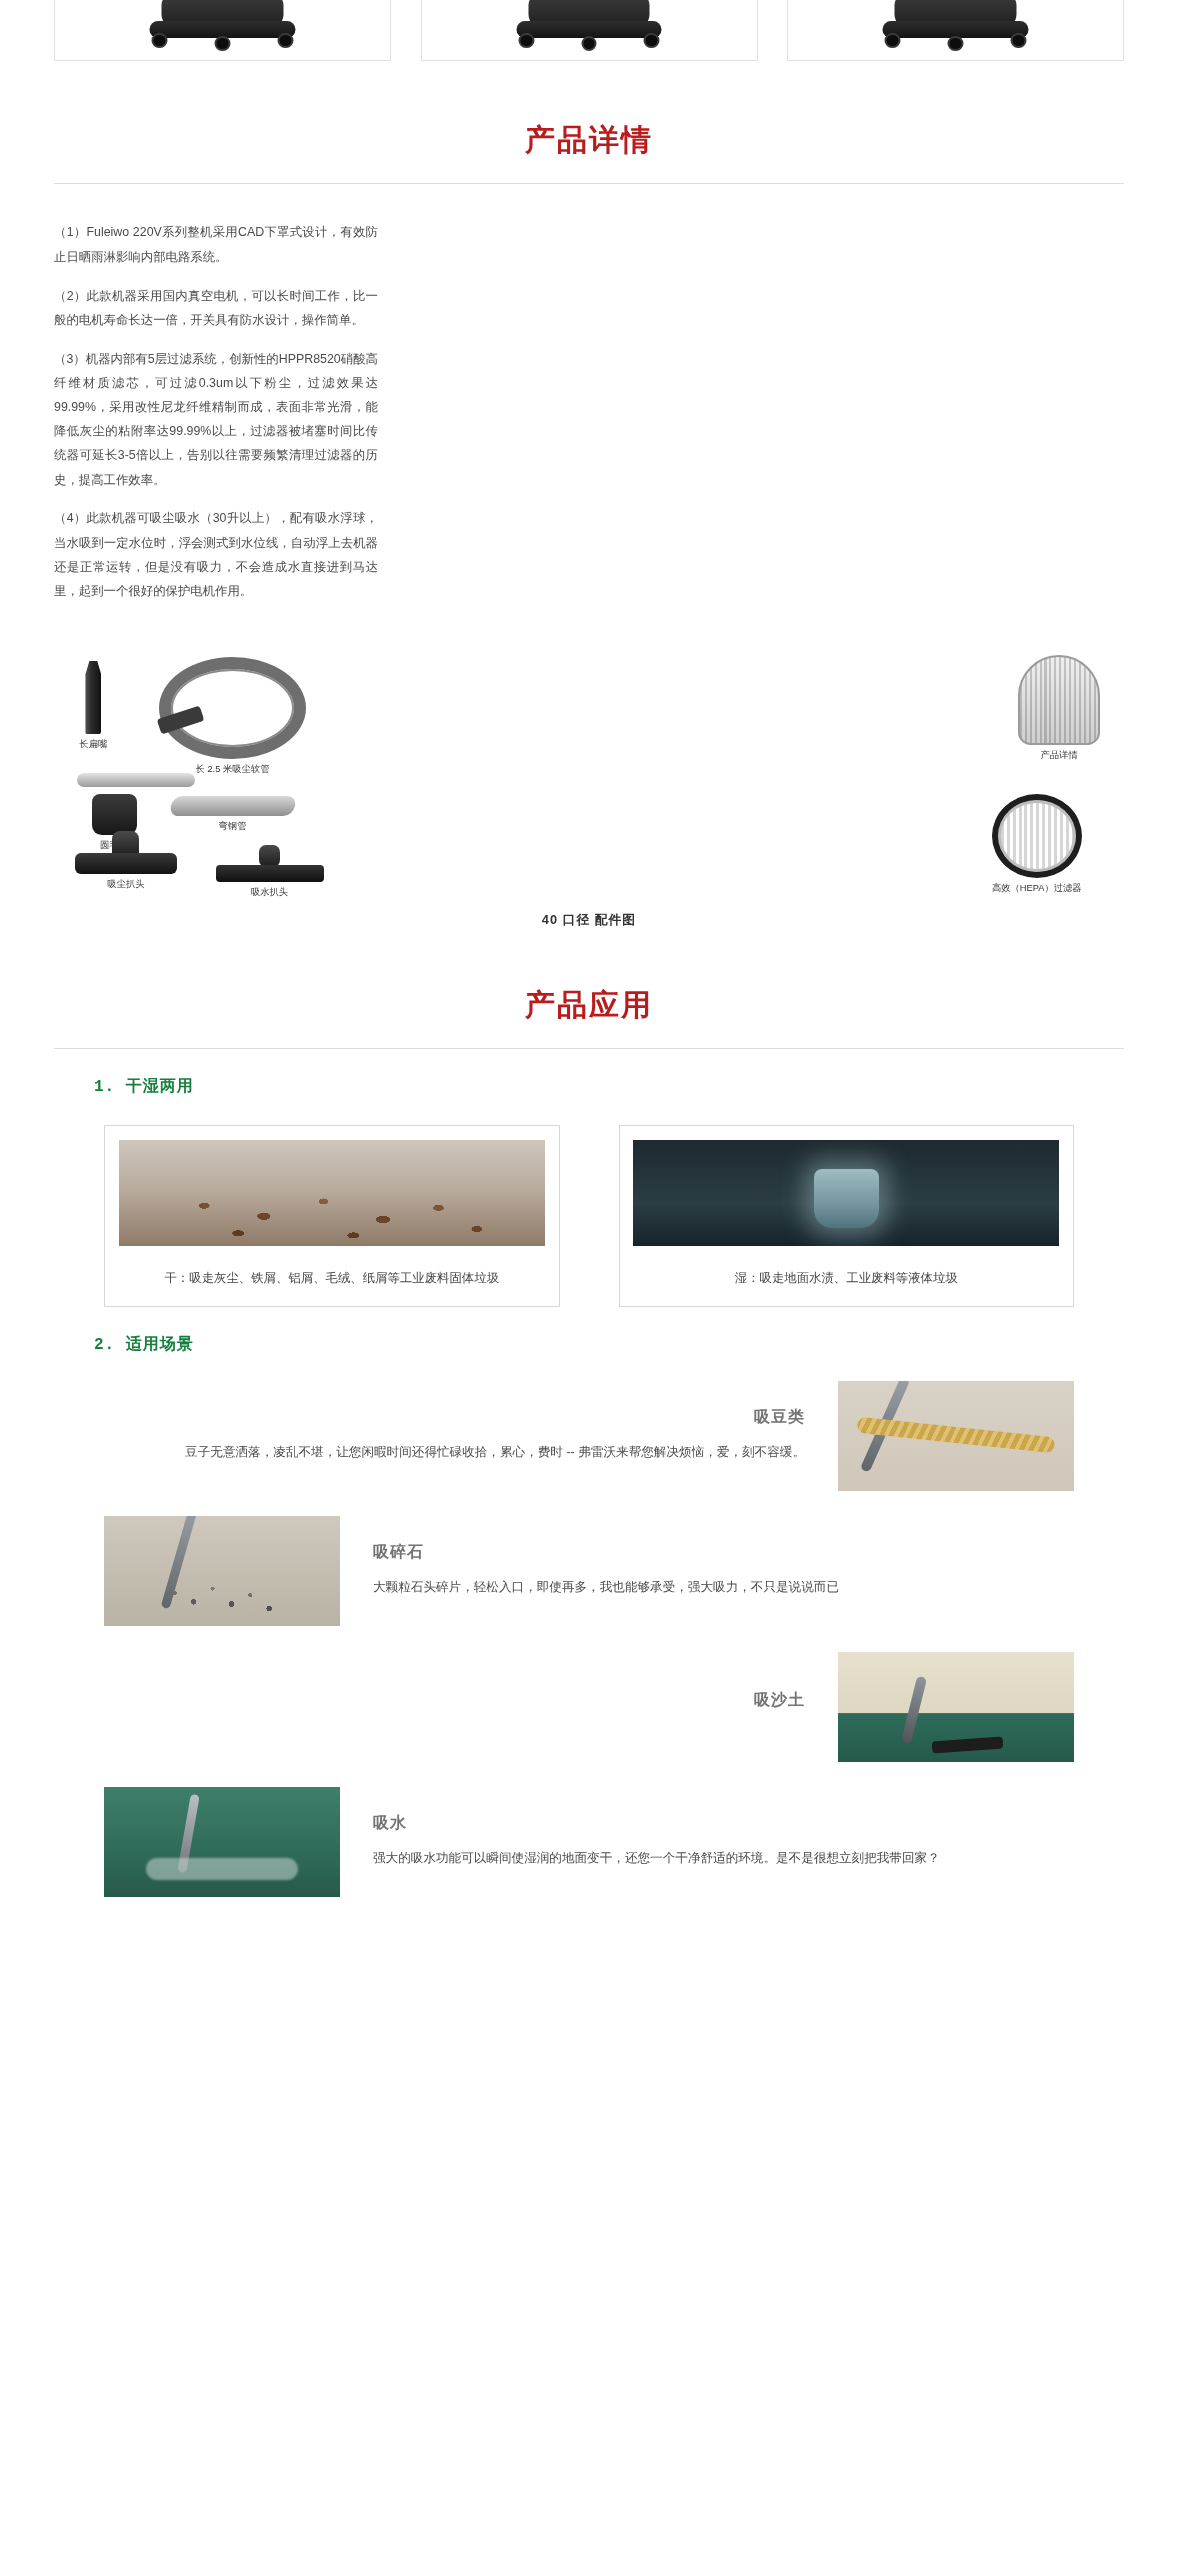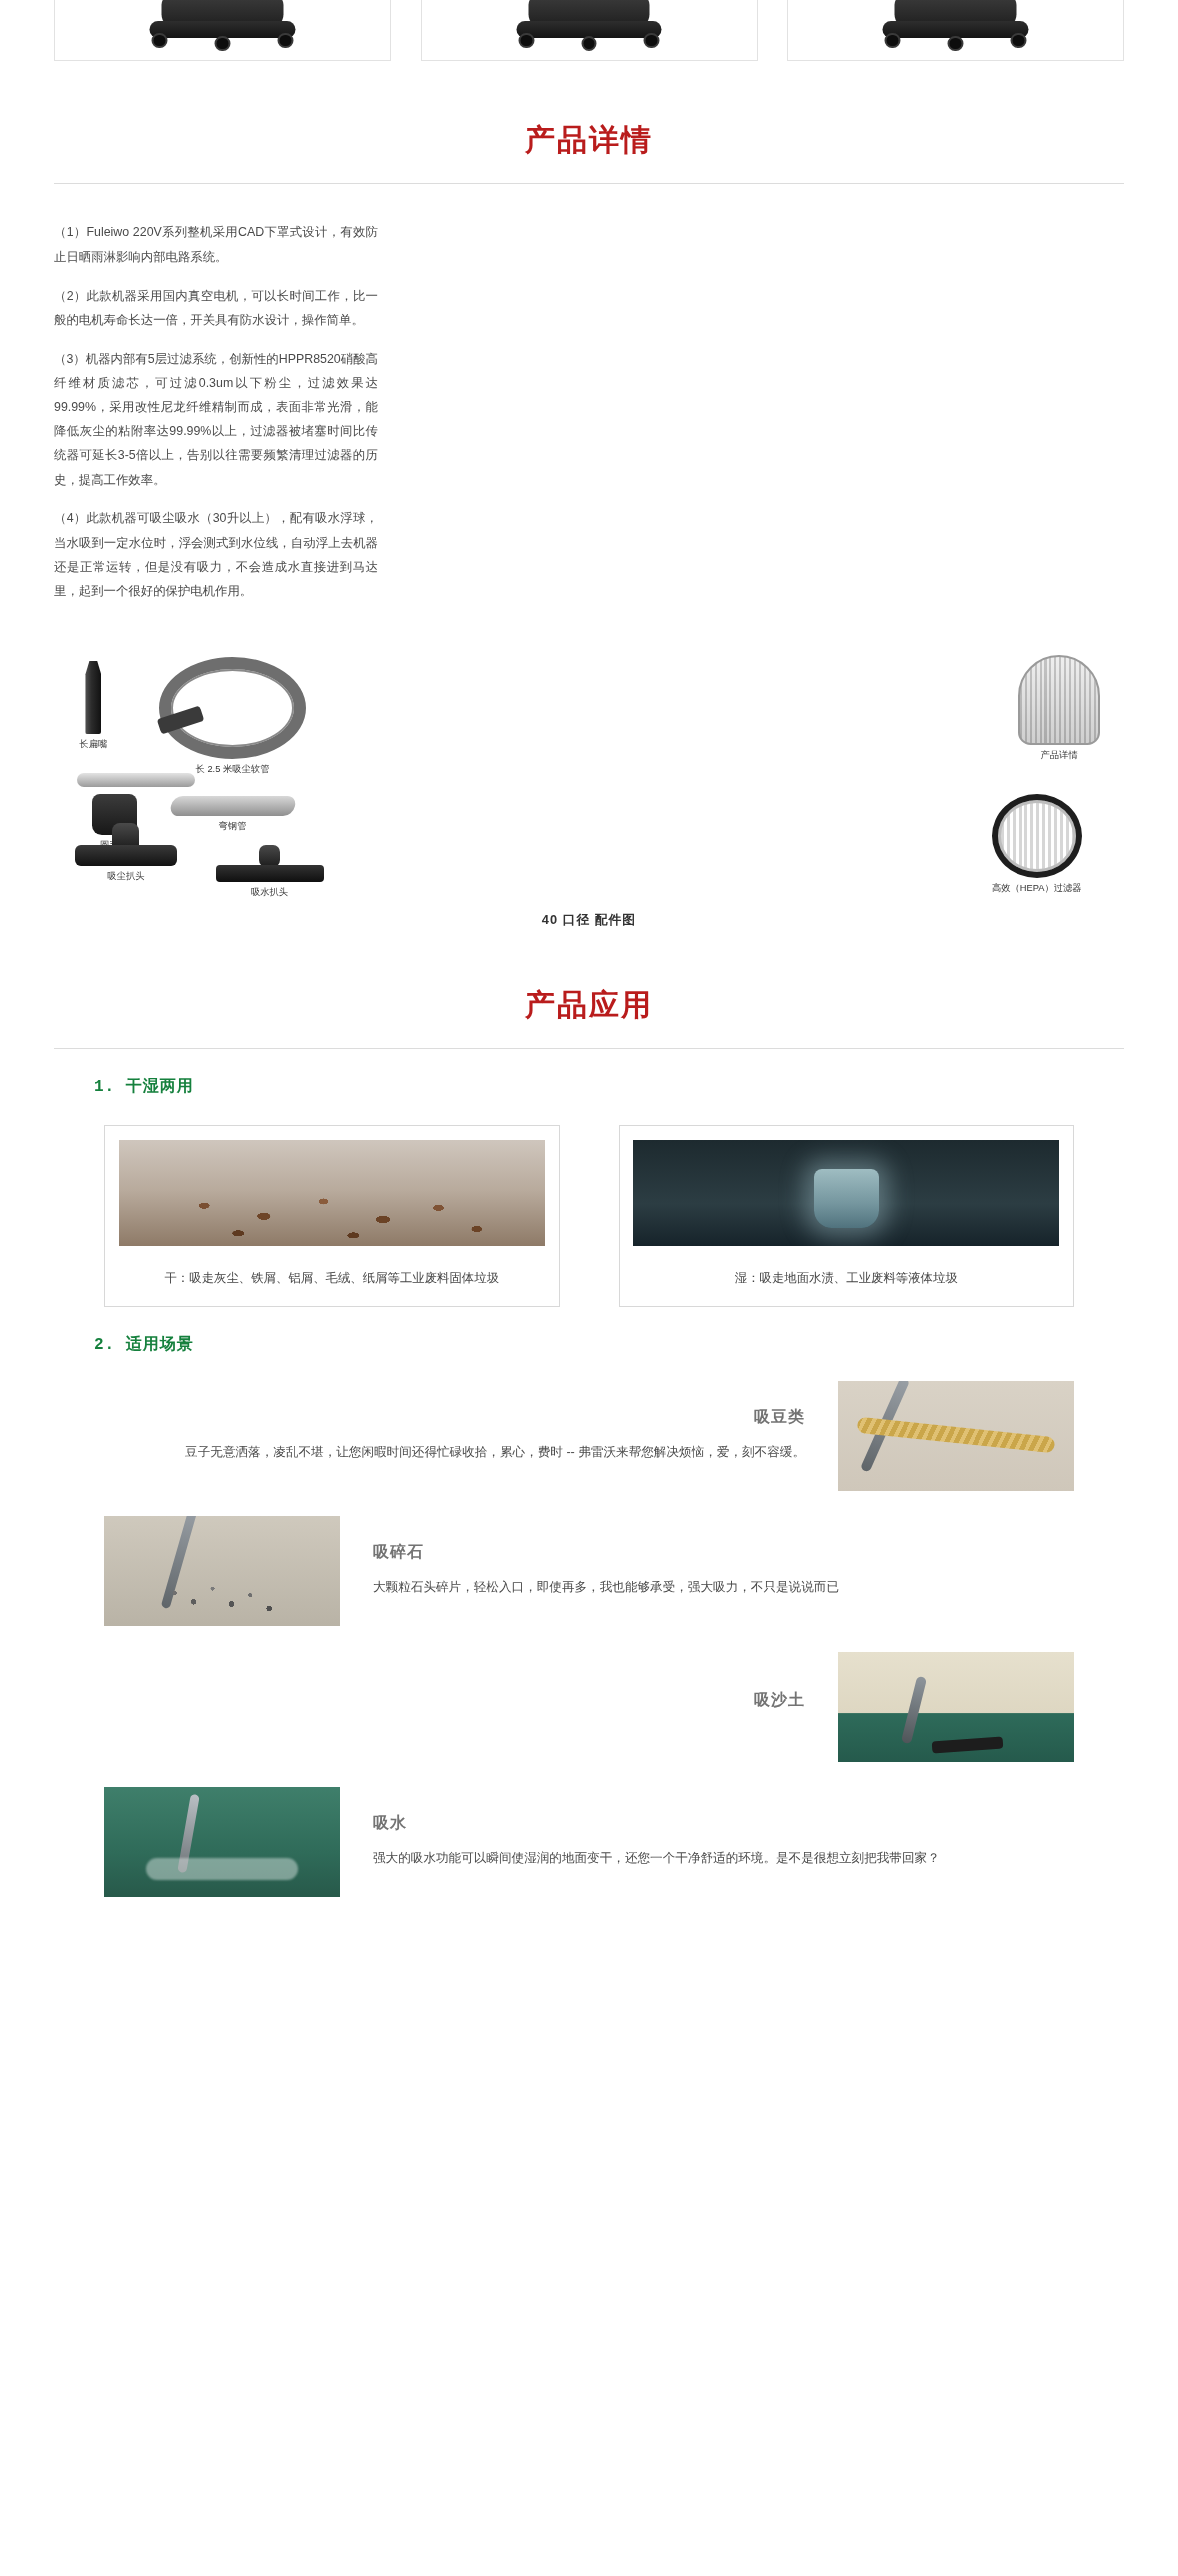--- a/index.html
+++ b/index.html
@@ -465,21 +465,21 @@
         <div class="acc" style="left:25.5px; top:147px; width:69px;">
           <div class="round-brush"></div>
           <div class="lbl">圆毛刷</div>
         </div>
 
         <div class="acc" style="left:110px; top:149px; width:137px;">
           <div class="bent-tube"></div>
           <div class="lbl">弯钢管</div>
         </div>
 
-        <div class="acc" style="left:7.9px; top:176px; width:128px;">
+        <div class="acc" style="left:7.9px; top:184px; width:128px;">
           <div class="floor-tool">
             <div class="neck"></div>
               <div class="head"></div>
           </div>
           <div class="lbl">吸尘扒头</div>
         </div>
 
         <div class="acc" style="left:147px; top:196px; width:137px;">
           <div class="water-tool">
             <div class="neck"></div>

